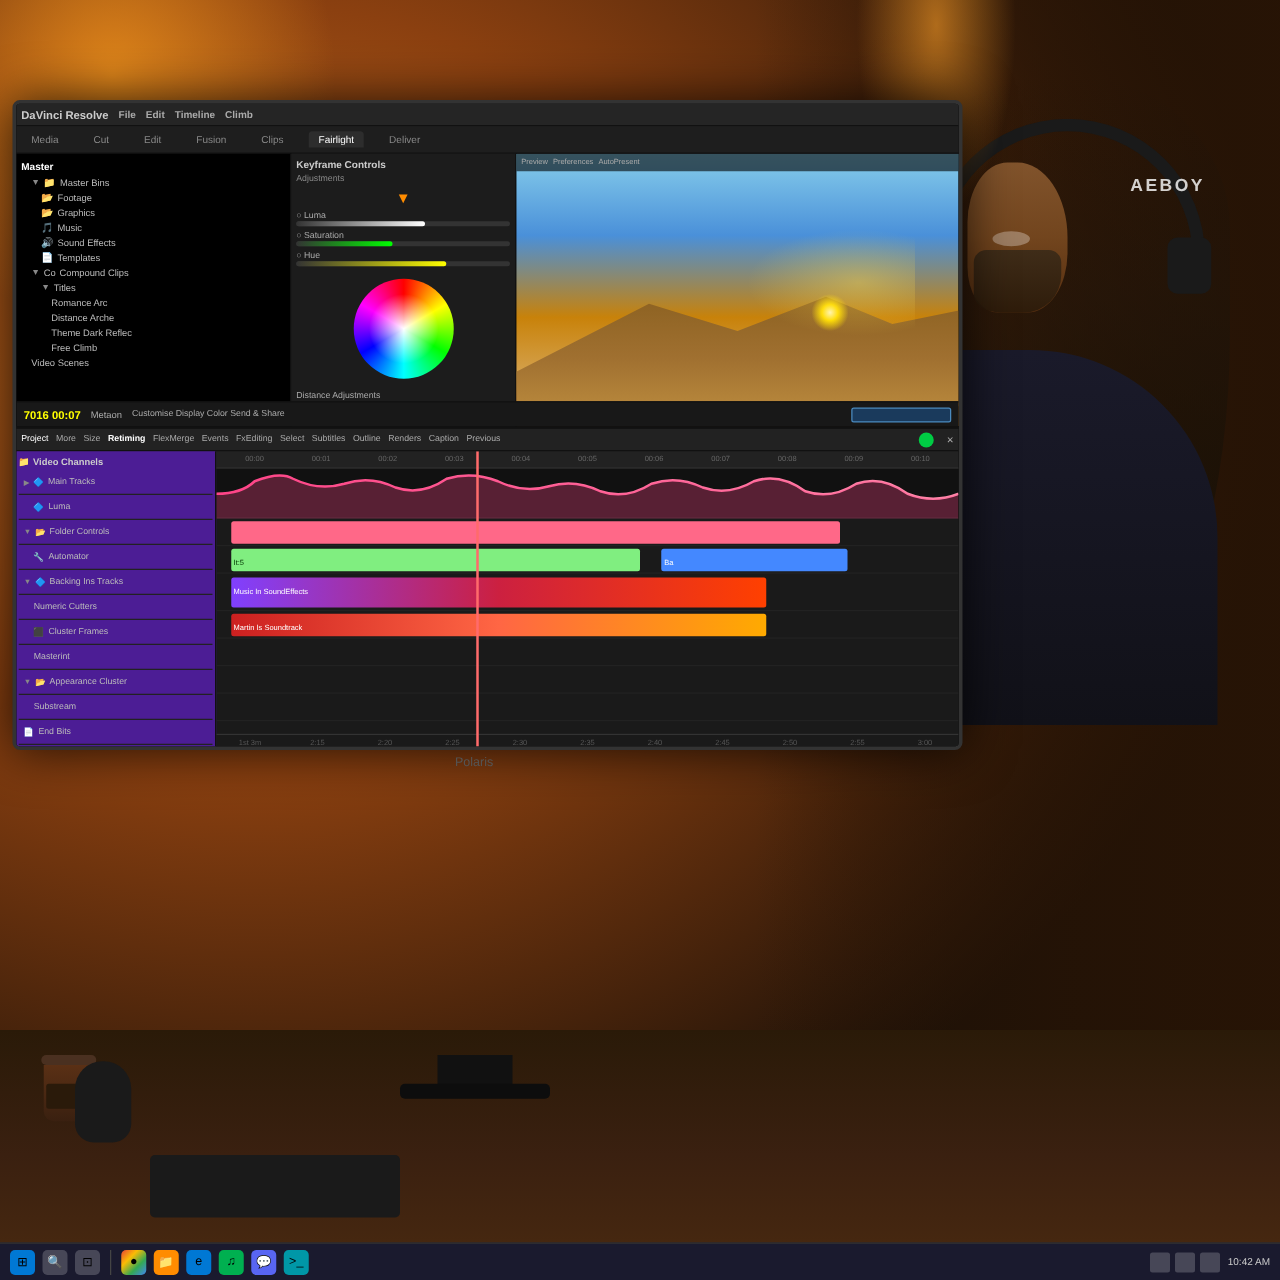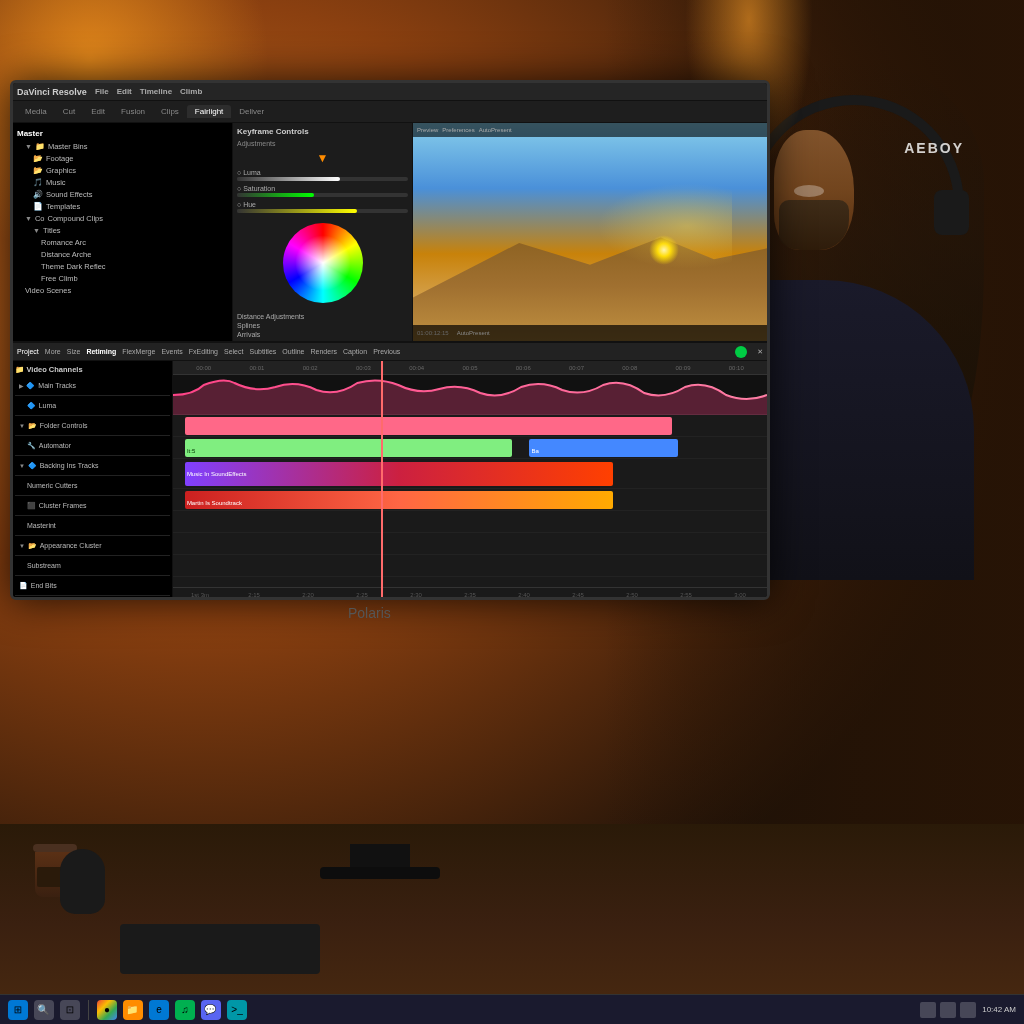--- a/index.html
+++ b/index.html
@@ -76,21 +76,21 @@
       font-weight: bold;
     }
 
     
     .tab-bar {
       height: 22px;
       background: #1e1e1e;
       display: flex;
       align-items: center;
       padding: 0 4px;
-      gap: 0;
+      gap: 12px;
       border-bottom: 1px solid #111;
     }
     .tab {
       padding: 2px 8px;
       font-size: 8px;
       color: #888;
       border-radius: 3px 3px 0 0;
       cursor: pointer;
     }
     .tab.active {
@@ -251,21 +251,21 @@
     }
 
     .timeline-content {
       display: flex;
       height: 240px;
     }
 
     
     .track-names {
       width: 160px;
-      background: #000000;
+      background: #4c1d95;
       border-right: 1px solid #111;
       padding: 2px;
       overflow: hidden;
     }
     .track-header {
       color: #ccc;
       font-size: 7.5px;
       font-weight: bold;
       padding: 2px 0;
     }
@@ -635,20 +635,27 @@
           </div>
 
           <div style="position:absolute;bottom:0;left:0;right:0;height:16px;background:rgba(0,0,0,0.7);display:flex;align-items:center;padding:0 4px;gap:8px;">
             <span style="color:#666;font-size:6px;">01:00:12:15</span>
             <span style="color:#888;font-size:6px;">AutoPresent</span>
           </div>
         </div>
       </div>
     </div>
 
+    <div style="position:absolute;bottom:0;left:0;right:0;height:20px;background:#181818;border-top:1px solid #111;display:flex;align-items:center;padding:0 6px;gap:8px;">
+      <span style="color:#ff0;font-size:9px;font-weight:bold;">7016 00:07</span>
+      <span style="color:#aaa;font-size:7.5px;">Metaon</span>
+      <span style="color:#aaa;font-size:7px;">Customise  Display  Color  Send &amp;  Share</span>
+      <div style="flex:1;"></div>
+      <div style="width:80px;height:12px;background:#1a3a5c;border:1px solid #4a8abf;border-radius:2px;"></div>
+    </div>
   </div>
 
   <div class="resolve-bottom">
 
     <div class="timeline-menu">
       <span style="color:#fff;font-size:7px;">Project</span>
       <span style="color:#aaa;font-size:7px;">More</span>
       <span style="color:#aaa;font-size:7px;">Size</span>
       <span style="color:#fff;font-size:7px;font-weight:bold;">Retiming</span>
       <span style="color:#aaa;font-size:7px;">FlexMerge</span>
@@ -794,21 +801,21 @@
           <span style="color:#555;font-size:6px;flex:1;text-align:center;">2:45</span>
           <span style="color:#555;font-size:6px;flex:1;text-align:center;">2:50</span>
           <span style="color:#555;font-size:6px;flex:1;text-align:center;">2:55</span>
           <span style="color:#555;font-size:6px;flex:1;text-align:center;">3:00</span>
         </div>
       </div>
     </div>
   </div>
 </div>
 
-<div style="position:absolute;top:605px;left:348px;color:#555;font-size:14px;z-index:11;">Polaris</div>
+<div style="position:absolute;top:605px;left:364px;color:#555;font-size:10px;z-index:11;">Polaris</div>
 
 <div class="monitor-stand"></div>
 <div class="monitor-base"></div>
 
 <div class="desk"></div>
 
 <div class="coffee-cup">
   <div class="cup-lid"></div>
   <div class="cup-body">
     <div class="cup-sleeve"></div>

